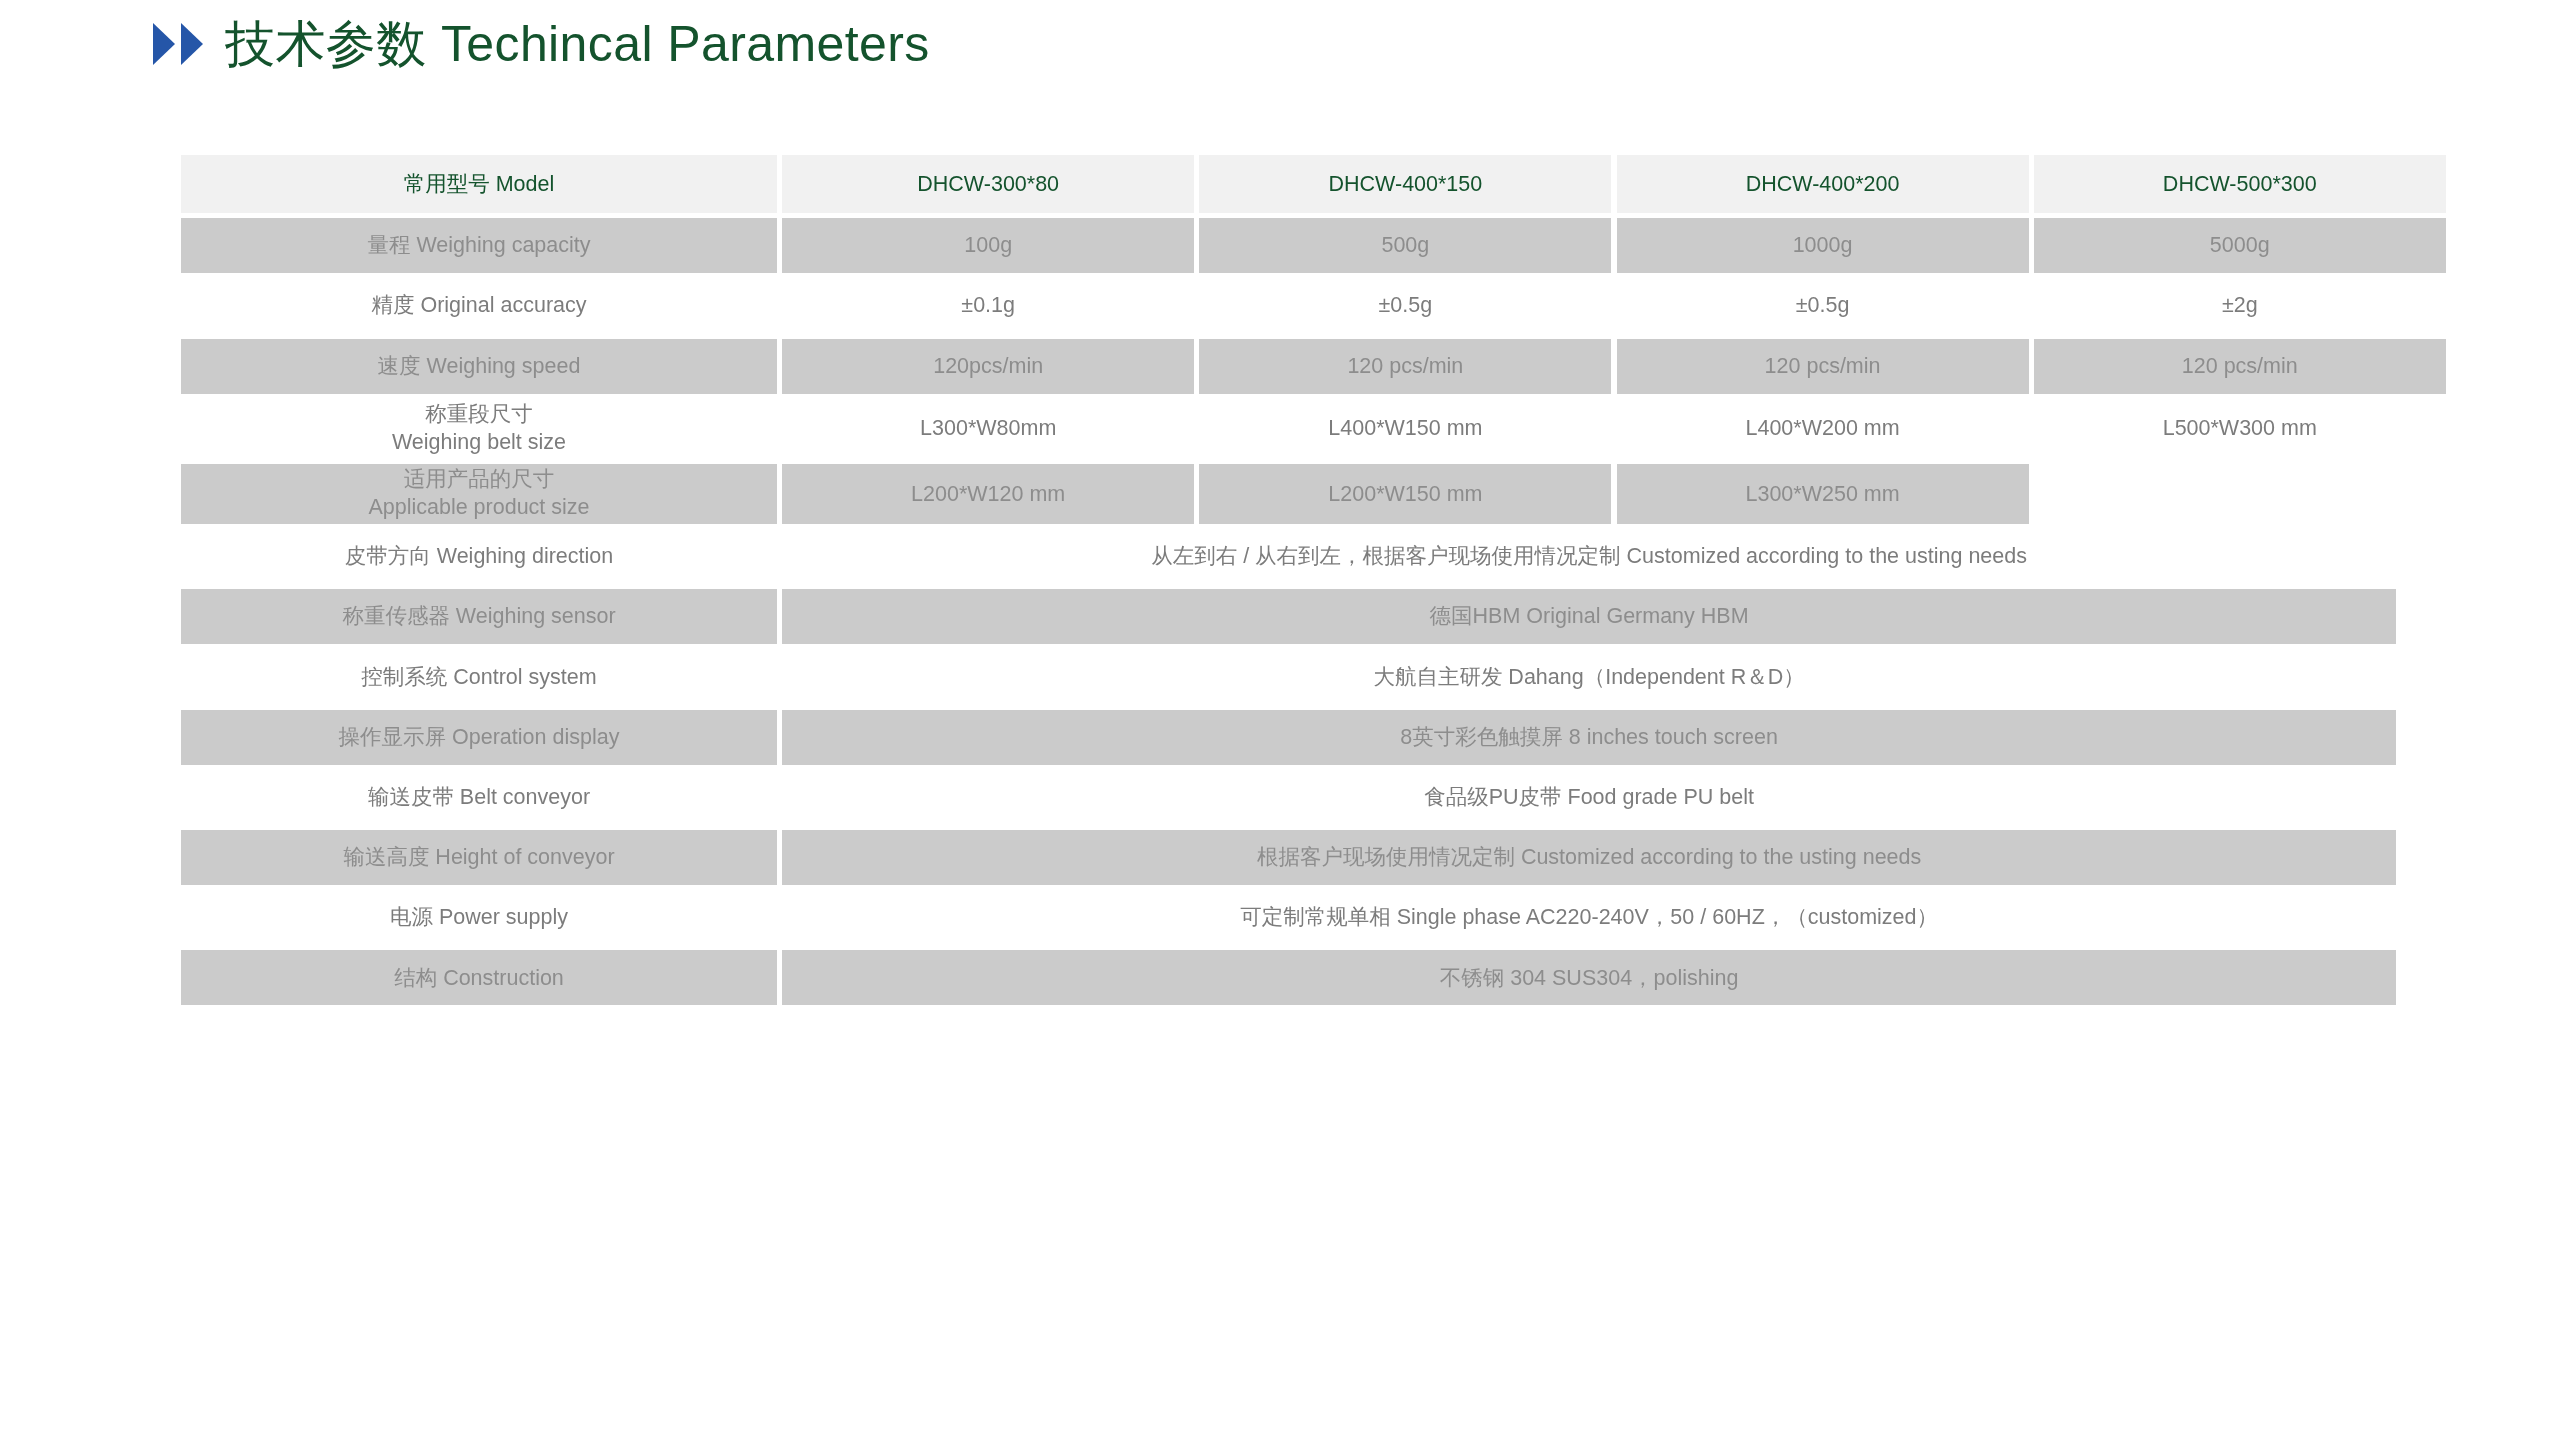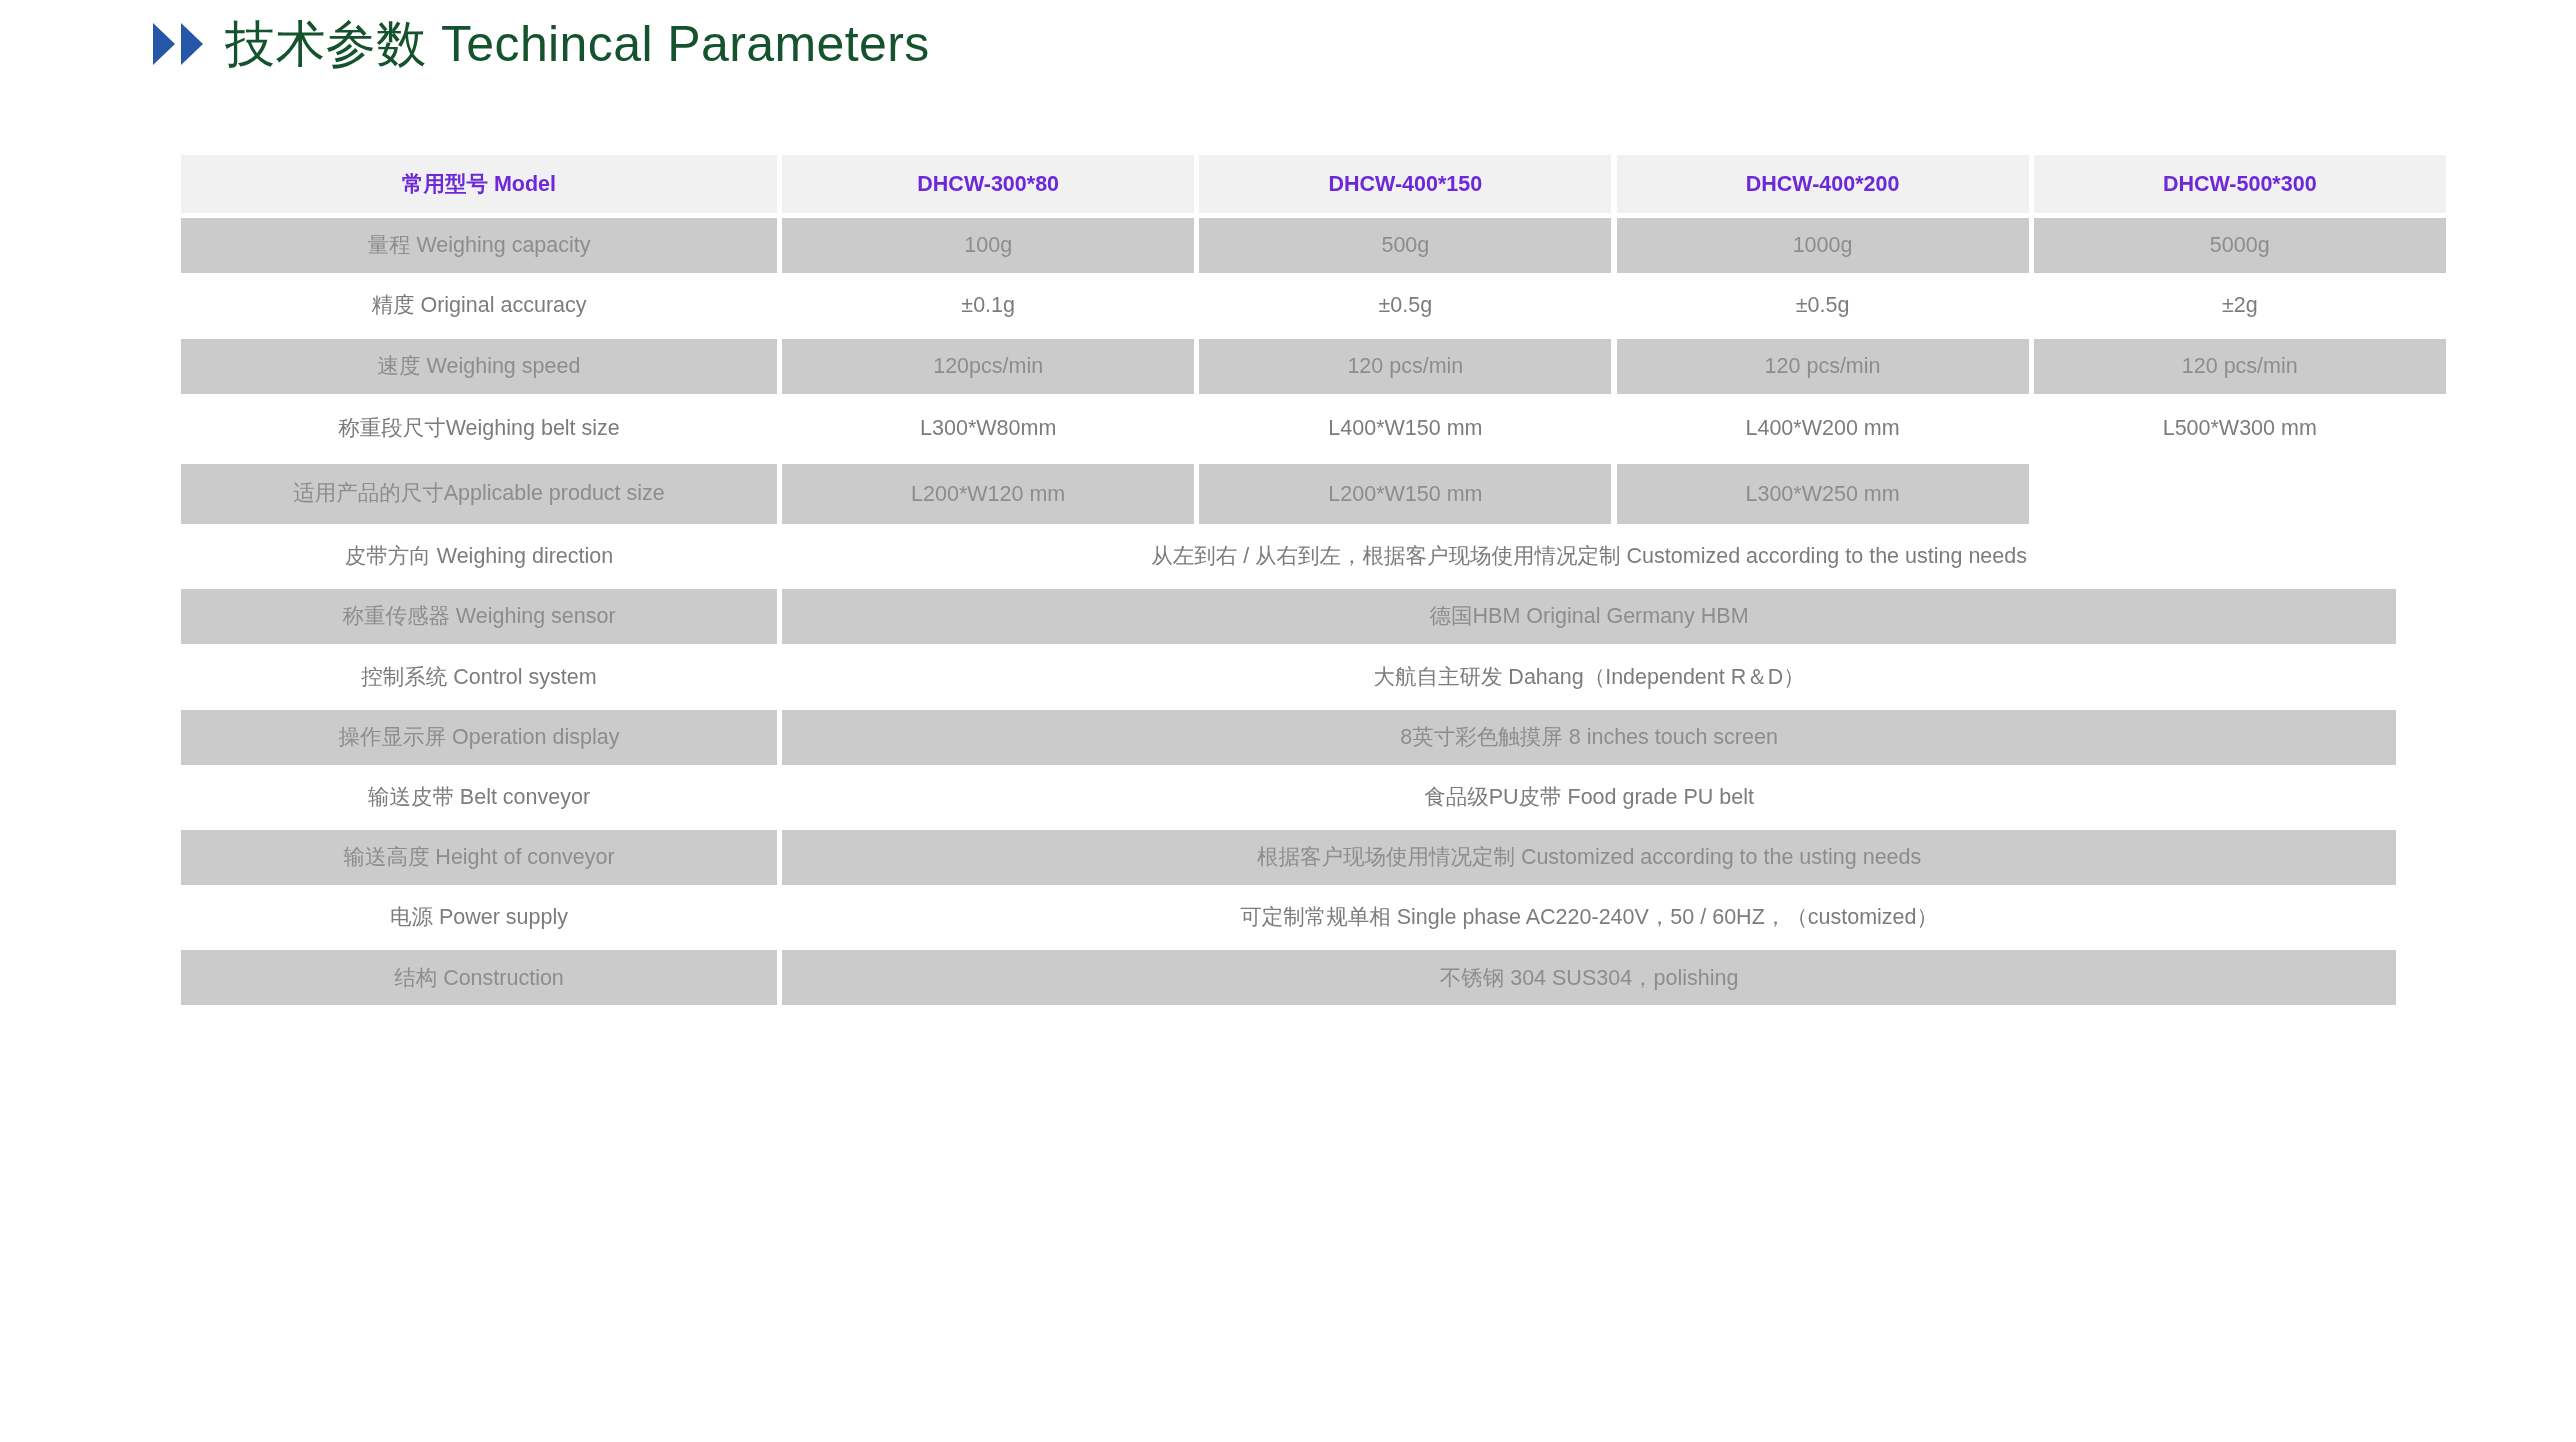--- a/index.html
+++ b/index.html
@@ -51,32 +51,32 @@
     color:#8f8f8f;
     padding:5.2px 8.6px;
     line-height:1.34;
   }
   .c-label{width:596px;flex:0 0 596px;margin-right:5.2px;}
   .c-val{width:412px;flex:0 0 412px;margin-right:5.2px;}
   .c-val:last-child{margin-right:0;}
   .c-merged{flex:1 1 auto;margin-right:0;}
 
   
-  .bg-head .cell{background:#f1f1f1;color:#6d28d9;font-weight:bold;}
+  .bg-head .cell{background:#f1f1f1;color:#14532d;font-weight:normal;}
   .bg-gray .cell{background:#cbcbcb;color:#8d8d8d;}
   .bg-white .cell{background:#ffffff;color:#7c7c7c;}
 
   
   .h-head{height:58px;}
   .h-std{height:55px;}
   .h-two{height:60px;}
   .h-merged{height:55px;}
 
   .two-line{
-    display:flex;flex-direction:row;
+    display:flex;flex-direction:column;
     align-items:center;justify-content:center;
     line-height:1.28;
   }
 </style>
 </head>
 <body>
 
 <div class="page">
 
   <div class="title-row">

